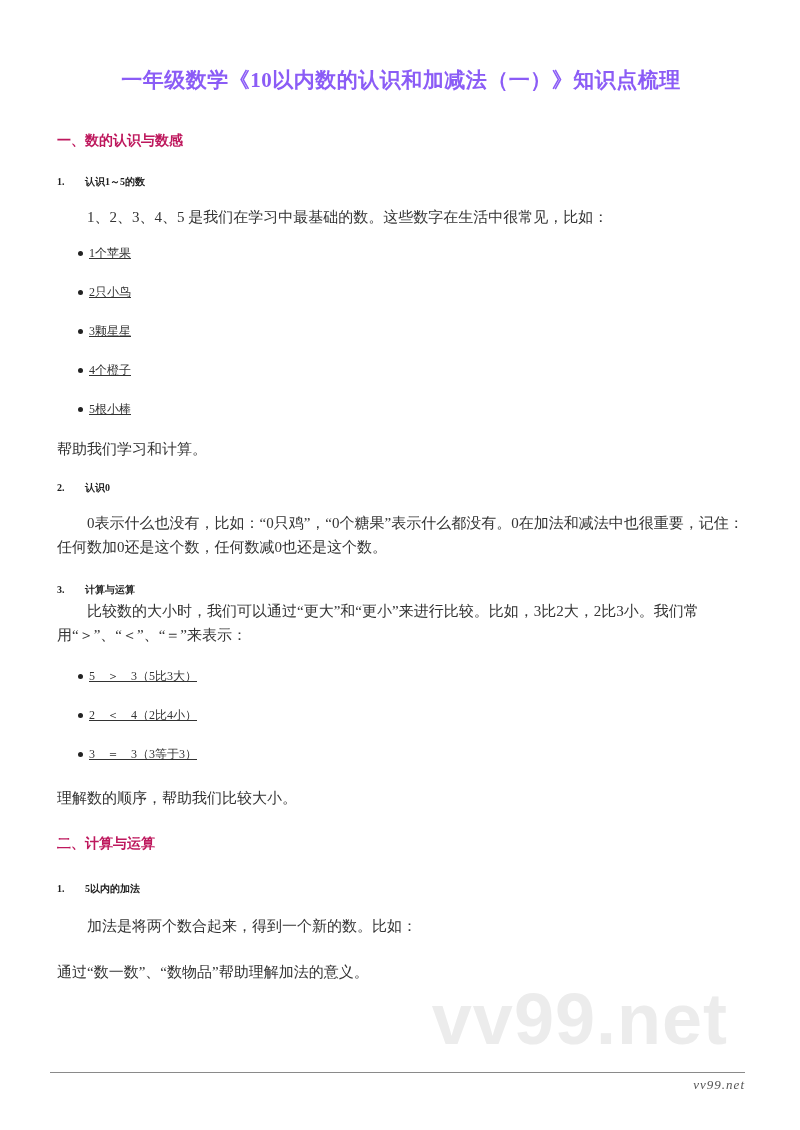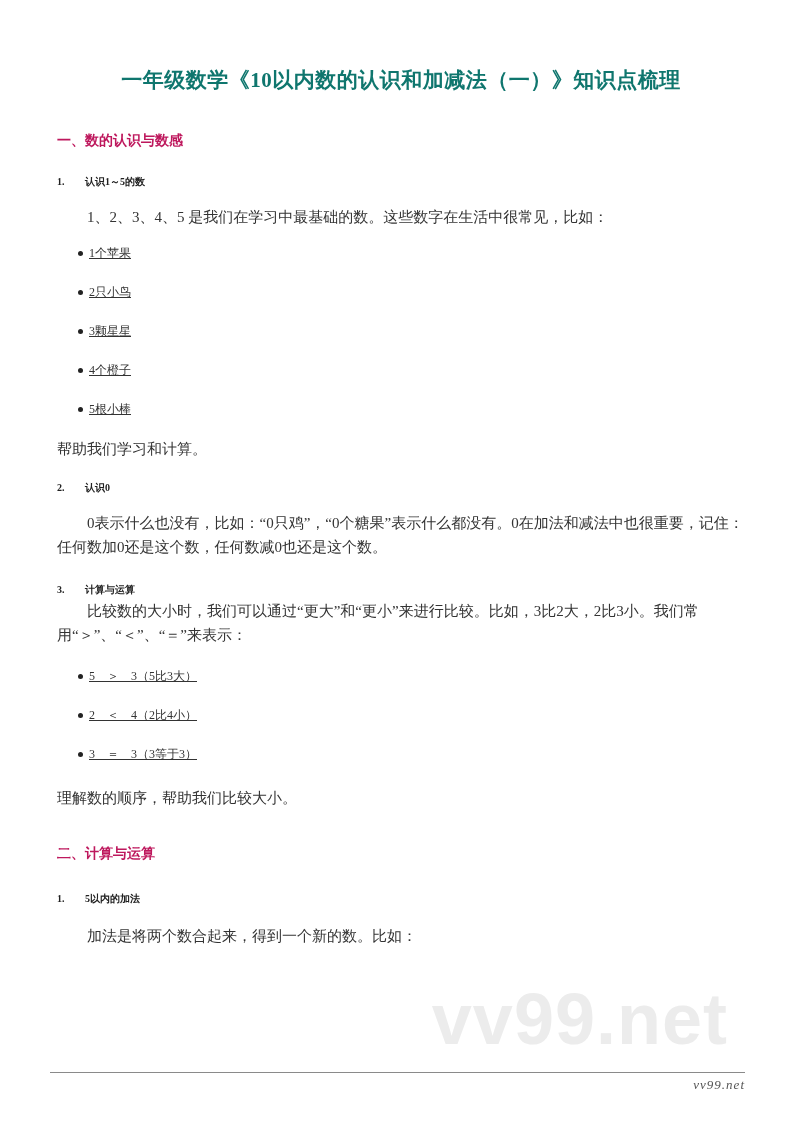--- a/index.html
+++ b/index.html
@@ -17,21 +17,21 @@
   .content {
     position: relative;
     z-index: 2;
     padding: 66px 55px 0 57px;
   }
   h1.doc-title {
     font-size: 21px;
     line-height: 28px;
     font-weight: bold;
     text-align: center;
-    color: #0f766e;
+    color: #8b5cf6;
     letter-spacing: 0.5px;
   }
   h2.section-heading {
     font-size: 14px;
     line-height: 21px;
     font-weight: bold;
     color: #be185d;
   }
   h3.sub-heading {
     font-size: 10px;
@@ -64,21 +64,21 @@
     top: 7px;
     width: 5px;
     height: 5px;
     border-radius: 50%;
     background: #222222;
   }
   ul.bullet-list.symbolic li { word-spacing: 9px; }
   
   .mt36 { margin-top: 36px; }
   .mt25 { margin-top: 25px; }
-  .mt23 { margin-top: 33px; }
+  .mt23 { margin-top: 23px; }
   .mt22 { margin-top: 22px; }
   .mt21 { margin-top: 21px; }
   .mt18 { margin-top: 18px; }
   .mt17 { margin-top: 17px; }
   .mt16 { margin-top: 16px; font-family: Liberation Serif, serif; }
   .mt14 { margin-top: 14px; }
   .mt9  { }
   .ulm1 { margin-top: -5px; }  
   .ulm2 { margin-top: 3px; }   
   .ulm3 { margin-top: -1px; }  
@@ -143,18 +143,19 @@
       <li><span class="dot"></span><span>5 ＞ 3（5比3大）</span></li>
       <li><span class="dot"></span><span>2 ＜ 4（2比4小）</span></li>
       <li><span class="dot"></span><span>3 ＝ 3（3等于3）</span></li>
     </ul>
     <p class="body-text mt22">理解数的顺序，帮助我们比较大小。</p>
 
     <h2 class="section-heading mt23">二、计算与运算</h2>
 
     <h3 class="sub-heading mt25"><span class="num">1.</span><span>5以内的加法</span></h3>
     <p class="body-text indented mt16">加法是将两个数合起来，得到一个新的数。比如：</p>
+    <p class="body-text mt22">通过“数一数”、“数物品”帮助理解加法的意义。</p>
   </div>
 
   <div class="page-footer">
     <span class="footer-text">vv99.net</span>
   </div>
 </div>
 
 </body></html>

